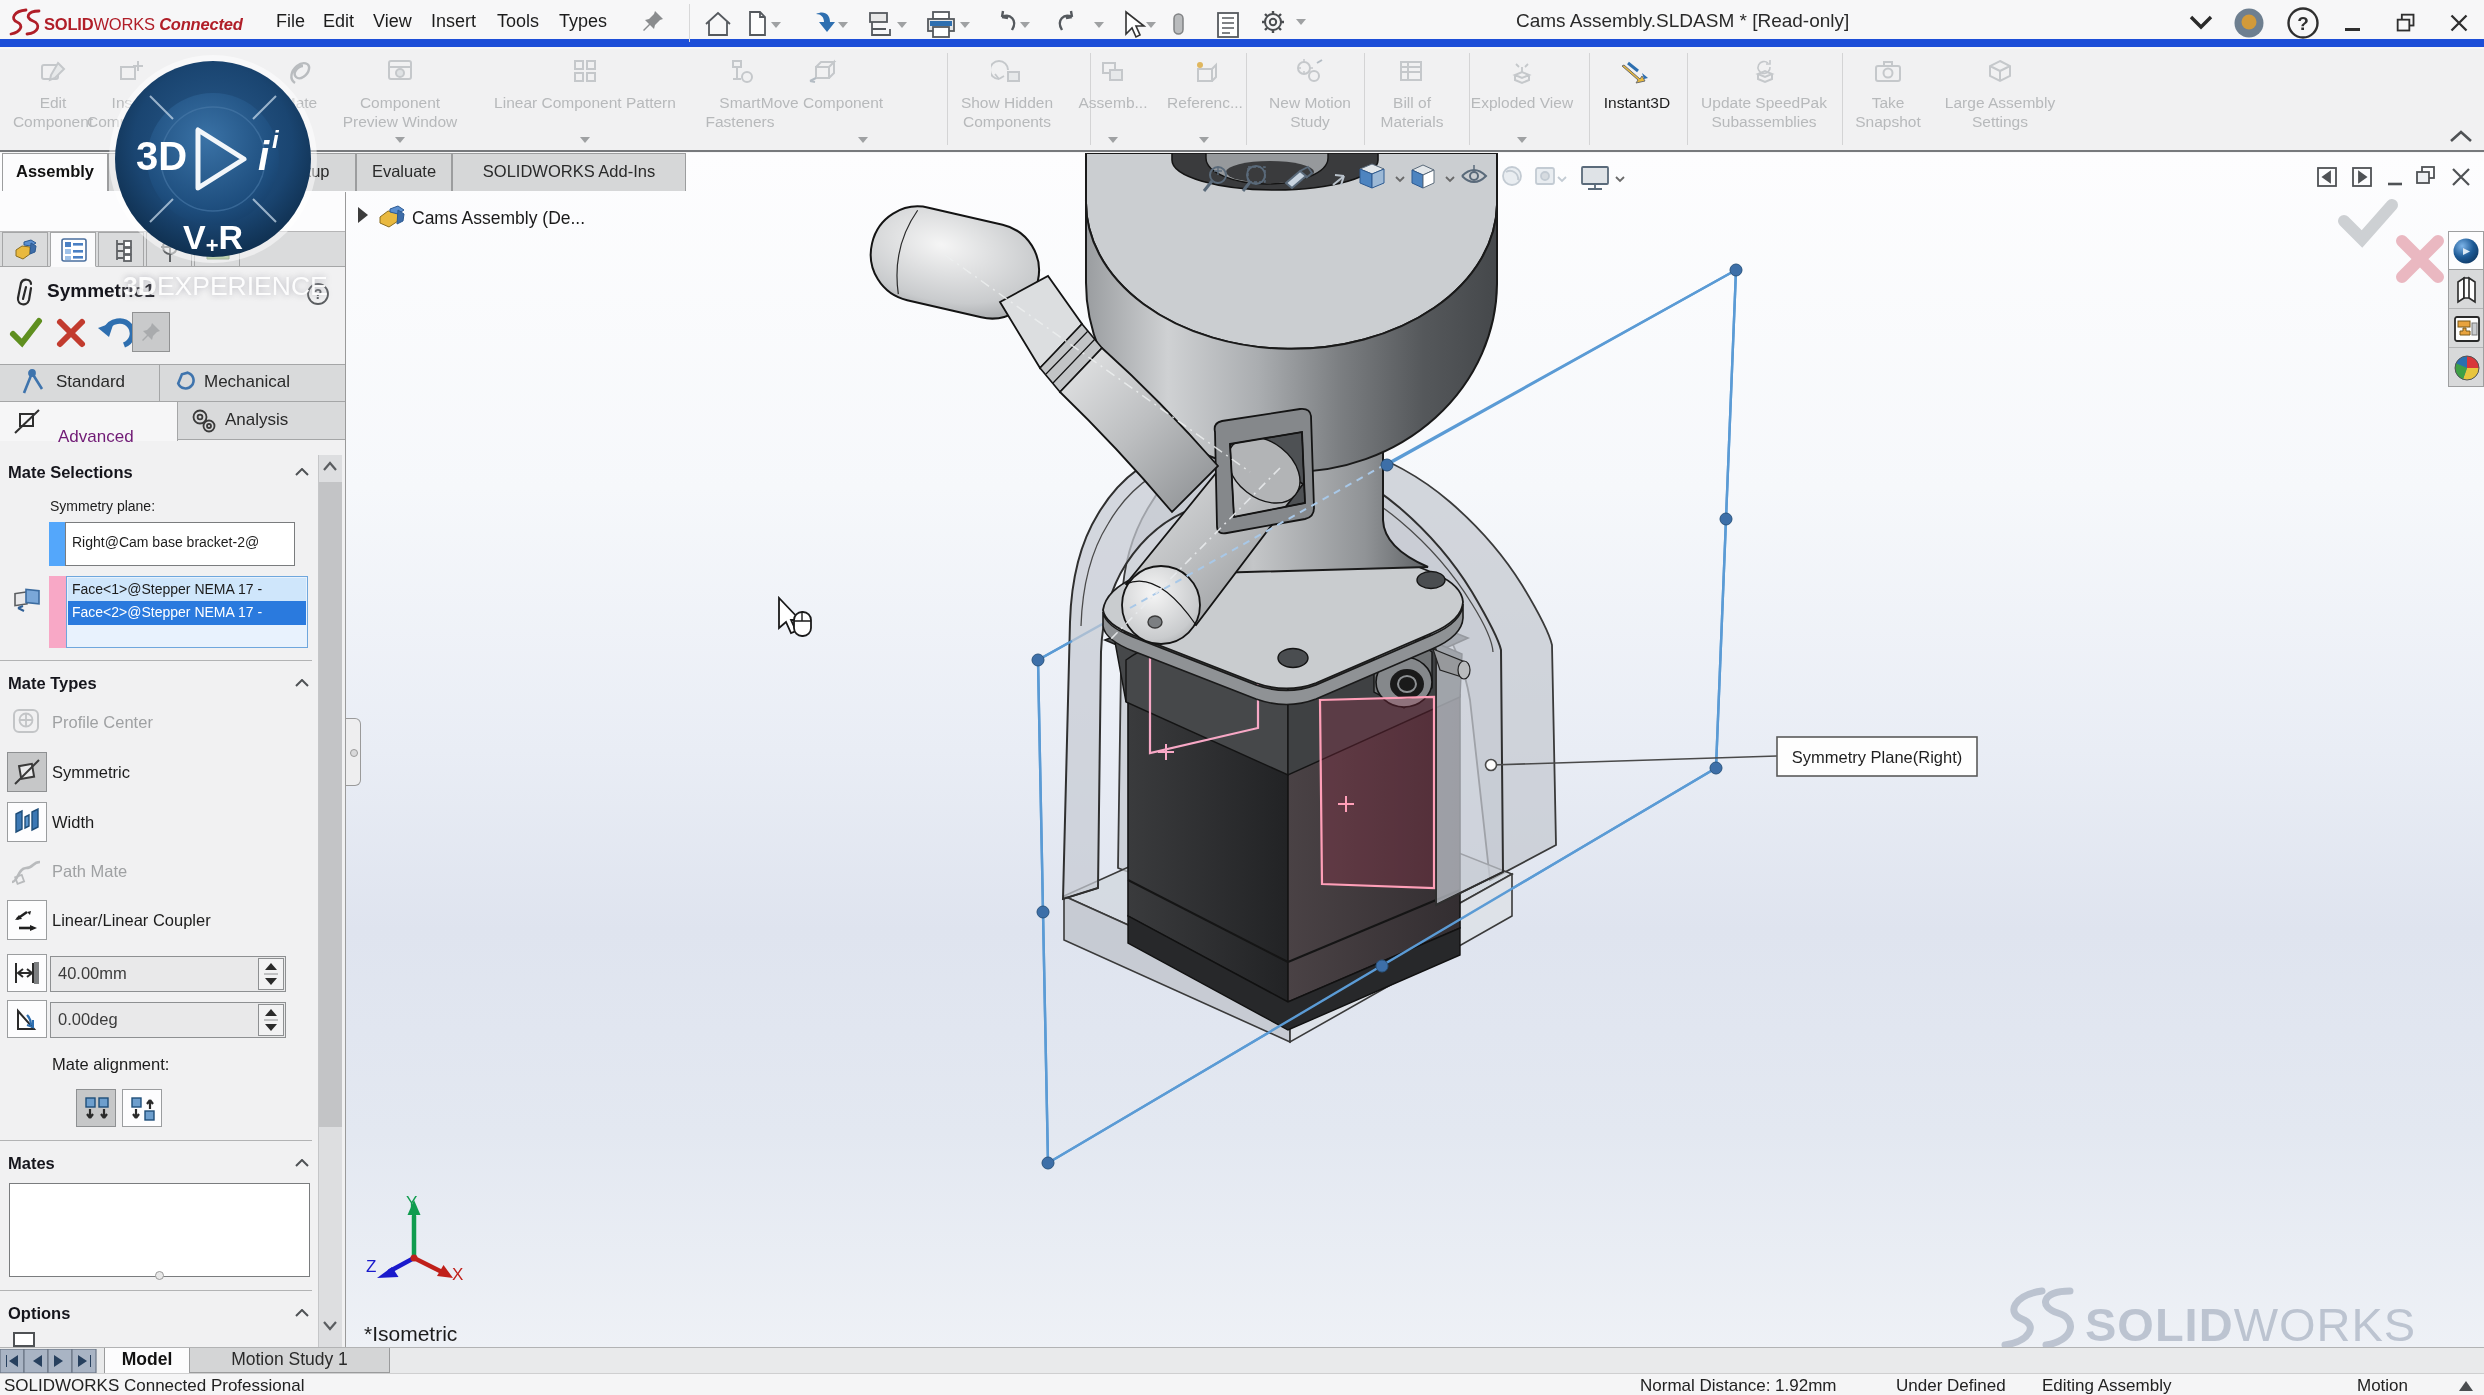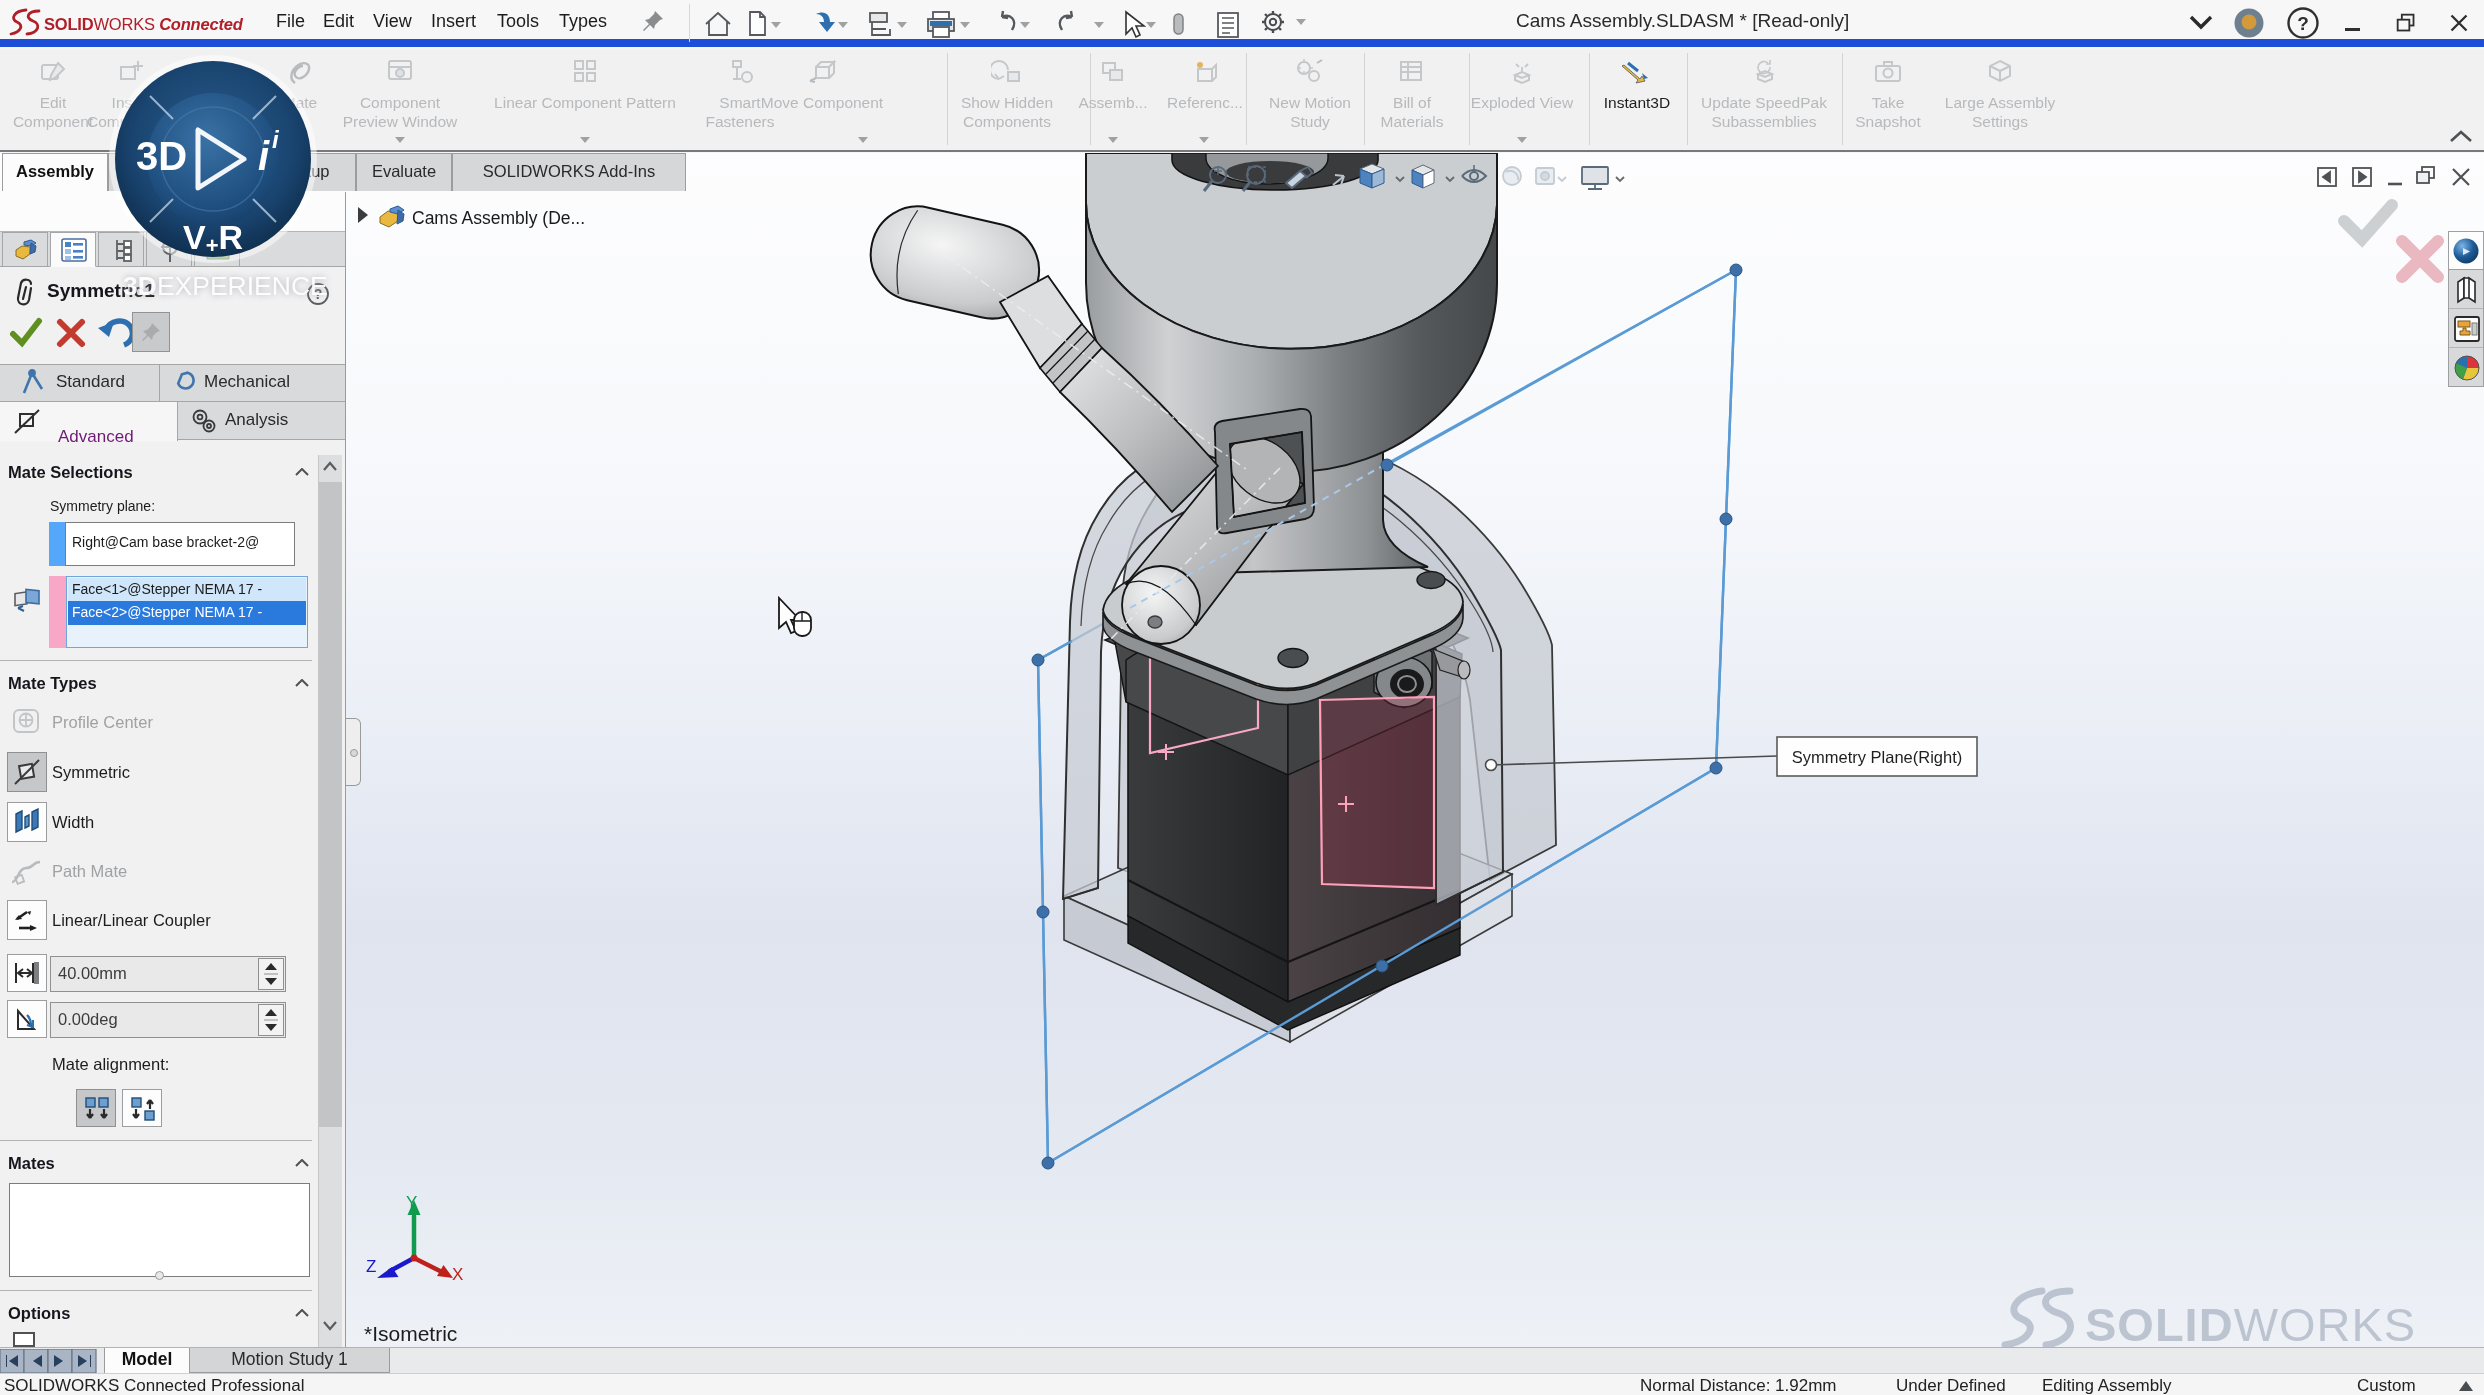--- a/index.html
+++ b/index.html
@@ -863,19 +863,19 @@
   <text x="174" y="106" font-size="24" font-weight="bold" fill="#ffffff" font-style="italic">i</text>
   <text x="85" y="207" font-size="34" font-weight="bold" fill="#ffffff">V<tspan font-size="22" dy="4">+</tspan><tspan dy="-4">R</tspan></text>
 </svg>
 
 <div class="abs" style="left:123px;top:271px;z-index:50;font-size:26.5px;color:rgba(255,255,255,0.92);text-shadow:0 0 6px rgba(160,160,170,0.8);"><b>3D</b>EXPERIENCE</div>
 <div id="statusbar" class="abs">
   <div class="stx" style="left:4px;">SOLIDWORKS Connected Professional</div>
   <div class="stx" style="left:1640px;">Normal Distance: 1.92mm</div>
   <div class="stx" style="left:1896px;">Under Defined</div>
   <div class="stx" style="left:2042px;">Editing Assembly</div>
-  <div class="stx" style="left:2357px;">Custom</div>
+  <div class="stx" style="left:2357px;">Motion</div>
   <svg class="abs" style="left:2458px;top:6px;" width="16" height="12" viewBox="0 0 16 12">
         <path d="M8 1 L15 11 H1 z" fill="#4a4d50"></path>
       </svg>
 </div>
 
 </div>
 
 </body></html>

